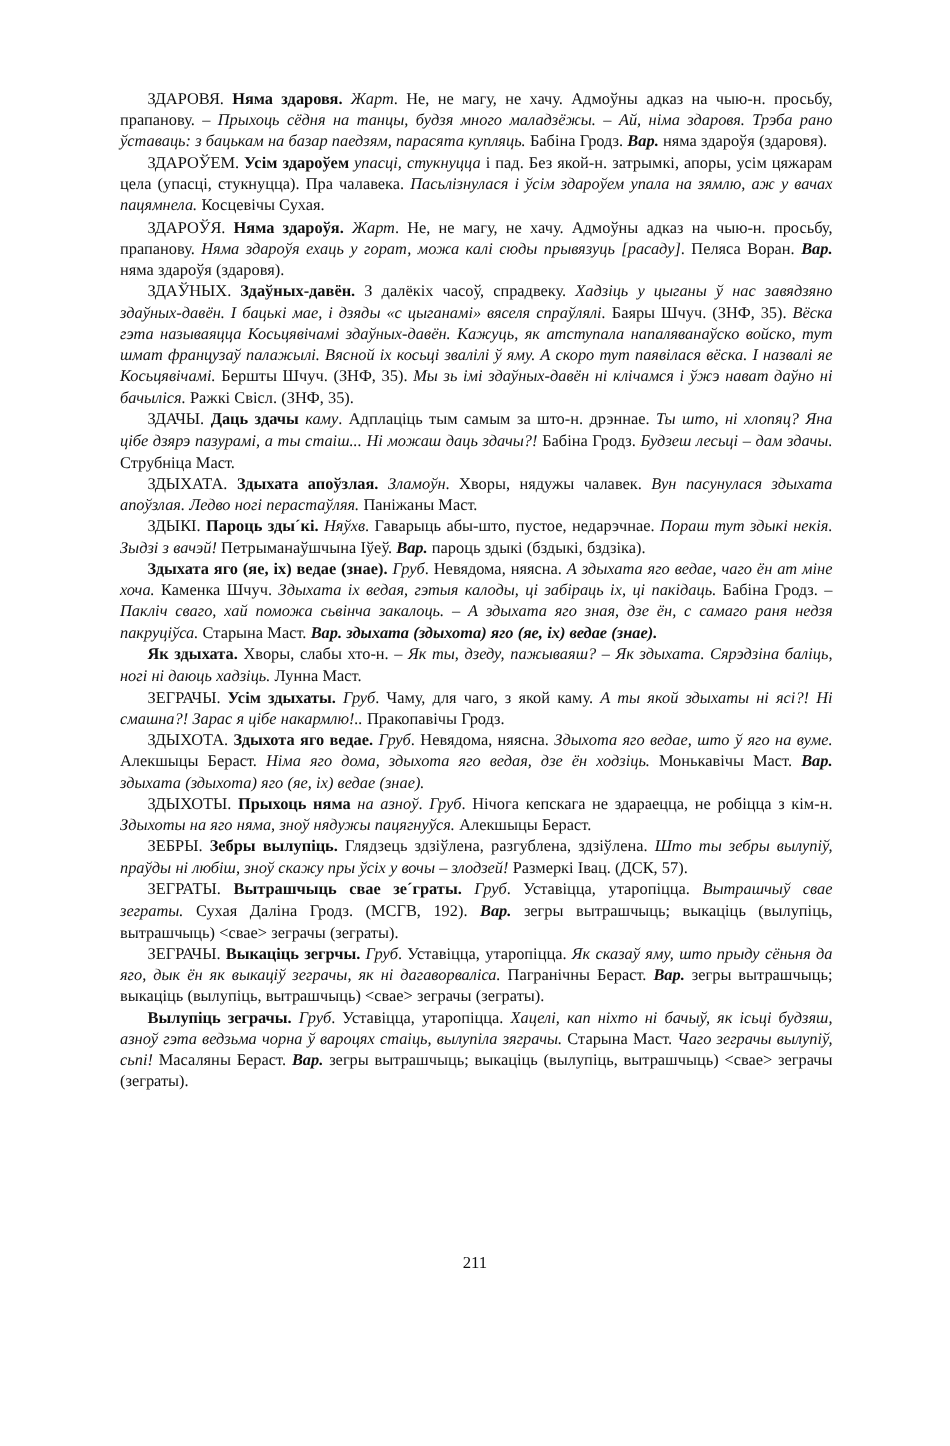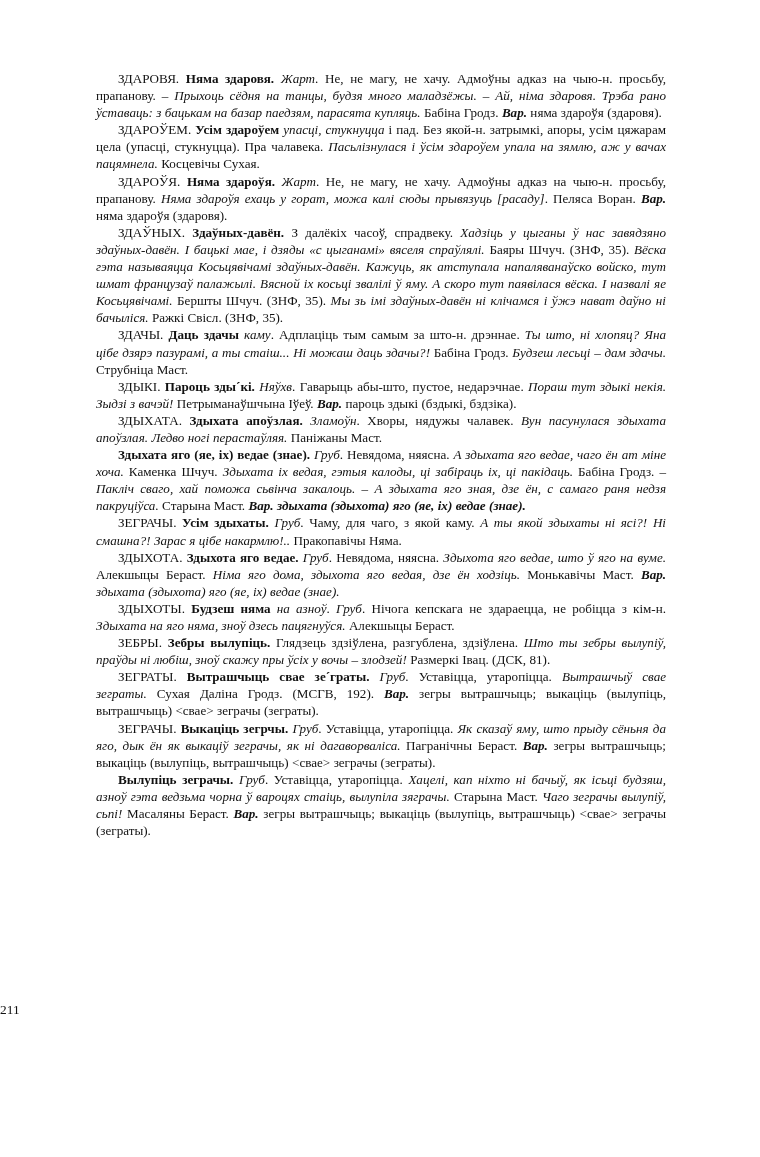--- a/index.html
+++ b/index.html
@@ -40,44 +40,45 @@
   }
   .hw { font-weight: normal; }
   .ph { font-weight: bold; }
   .it { font-style: italic; }
   .bi { font-weight: bold; font-style: italic; }
   .pagenum {
     position: absolute;
     left: 0;
     right: 0;
     top: 1002px;
-    text-align: left;
+    text-align: center;
     font-size: 13.4px;
     line-height: 16px;
     font-family: "Liberation Serif", "DejaVu Serif", serif;
   }
 </style>
 </head>
 <body>
 
 <div class="page">
 
   <div class="content" id="entries-root">
       <p class="entry"><span class="hw">ЗДАРОВЯ. </span><span class="ph">Няма здаровя. </span><span class="it">Жарт</span><span class="hw">. Не, не магу, не хачу. Адмоўны адказ на чыю-н. просьбу, прапанову. – </span><span class="it">Прыхоць сёдня на танцы, будзя много маладзёжы. – Ай, німа здаровя. Трэба рано ўставаць: з бацькам на базар паедзям, парасята купляць.</span><span class="hw"> Бабіна Гродз. </span><span class="bi">Вар.</span><span class="hw"> няма здароўя (здаровя).</span></p>
       <p class="entry"><span class="hw">ЗДАРОЎЕМ. </span><span class="ph">Усім здароўем </span><span class="it">упасці, стукнуцца</span><span class="hw"> і пад. Без якой-н. затрымкі, апоры, усім цяжарам цела (упасці, стукнуцца). Пра чалавека. </span><span class="it">Пасьлізнулася і ўсім здароўем упала на зямлю, аж у вачах пацямнела.</span><span class="hw"> Косцевічы Сухая.</span></p>
       <p class="entry"><span class="hw">ЗДАРОЎЯ. </span><span class="ph">Няма здароўя. </span><span class="it">Жарт</span><span class="hw">. Не, не магу, не хачу. Адмоўны адказ на чыю-н. просьбу, прапанову. </span><span class="it">Няма здароўя ехаць у горат, можа калі сюды прывязуць [расаду]</span><span class="hw">. Пеляса Воран. </span><span class="bi">Вар.</span><span class="hw"> няма здароўя (здаровя).</span></p>
       <p class="entry"><span class="hw">ЗДАЎНЫХ. </span><span class="ph">Здаўных-давён. </span><span class="hw">З далёкіх часоў, спрадвеку. </span><span class="it">Хадзіць у цыганы ў нас завядзяно здаўных-давён. І бацькі мае, і дзяды «с цыганамі» вяселя спраўлялі.</span><span class="hw"> Баяры Шчуч. (ЗНФ, 35). </span><span class="it">Вёска гэта называяцца Косьцявічамі здаўных-давён. Кажуць, як атступала напаляванаўско войско, тут шмат французаў палажылі. Вясной іх косьці звалілі ў яму. А скоро тут паявілася вёска. І назвалі яе Косьцявічамі.</span><span class="hw"> Бершты Шчуч. (ЗНФ, 35). </span><span class="it">Мы зь імі здаўных-давён ні клічамся і ўжэ нават даўно ні бачыліся.</span><span class="hw"> Ражкі Свісл. (ЗНФ, 35).</span></p>
       <p class="entry"><span class="hw">ЗДАЧЫ. </span><span class="ph">Даць здачы </span><span class="it">каму</span><span class="hw">. Адплаціць тым самым за што-н. дрэннае. </span><span class="it">Ты што, ні хлопяц? Яна цібе дзярэ пазурамі, а ты стаіш... Ні можаш даць здачы?!</span><span class="hw">  Бабіна Гродз. </span><span class="it">Будзеш лесьці – дам здачы.</span><span class="hw"> Струбніца Маст.</span></p>
+      <p class="entry"><span class="hw">ЗДЫХАТА. </span><span class="ph">Здыхата апоўзлая. </span><span class="it">Зламоўн</span><span class="hw">. Хворы, нядужы чалавек. </span><span class="it">Вун пасунулася здыхата апоўзлая. Ледво ногі перастаўляя.</span><span class="hw"> Паніжаны Маст.</span></p>
       <p class="entry"><span class="hw">ЗДЫКІ. </span><span class="ph">Пароць зды´кі. </span><span class="it">Няўхв</span><span class="hw">. Гаварыць абы-што, пустое, недарэчнае. </span><span class="it">Пораш тут здыкі некія. Зыдзі з вачэй!</span><span class="hw"> Петрыманаўшчына Іўеў. </span><span class="bi">Вар.</span><span class="hw"> пароць здыкі (бздыкі, бздзіка).</span></p>
-      <p class="entry"><span class="hw">ЗДЫХАТА. </span><span class="ph">Здыхата апоўзлая. </span><span class="it">Зламоўн</span><span class="hw">. Хворы, нядужы чалавек. </span><span class="it">Вун пасунулася здыхата апоўзлая. Ледво ногі перастаўляя.</span><span class="hw"> Паніжаны Маст.</span></p>
       <p class="entry"><span class="ph">Здыхата яго (яе, іх) ведае (знае). </span><span class="it">Груб</span><span class="hw">. Невядома, няясна. </span><span class="it">А здыхата яго ведае, чаго ён ат міне хоча.</span><span class="hw"> Каменка Шчуч. </span><span class="it">Здыхата іх ведая, гэтыя калоды, ці забіраць іх, ці пакідаць.</span><span class="hw"> Бабіна Гродз. – </span><span class="it">Пакліч сваго, хай поможа сьвінча закалоць. – А здыхата яго зная, дзе ён, с самаго раня недзя пакруціўса.</span><span class="hw"> Старына Маст. </span><span class="bi">Вар.</span><span class="bi"> здыхата (здыхота) яго (яе, іх) ведае (знае).</span></p>
-      <p class="entry"><span class="hw">ЗЕГРАЧЫ. </span><span class="ph">Усім здыхаты. </span><span class="it">Груб</span><span class="hw">. Чаму, для чаго, з якой каму. </span><span class="it">А ты якой здыхаты ні ясі?! Ні смашна?! Зарас я цібе накармлю!..</span><span class="hw"> Пракопавічы Няма.</span></p>
+      <p class="entry"><span class="ph">Як здыхата. </span><span class="hw">Хворы, слабы хто-н. – </span><span class="it">Як ты, дзеду, пажываяш? – Як здыхата. Сярэдзіна баліць, ногі ні даюць хадзіць.</span><span class="hw"> Лунна Маст.</span></p>
+      <p class="entry"><span class="hw">ЗЕГРАЧЫ. </span><span class="ph">Усім здыхаты. </span><span class="it">Груб</span><span class="hw">. Чаму, для чаго, з якой каму. </span><span class="it">А ты якой здыхаты ні ясі?! Ні смашна?! Зарас я цібе накармлю!..</span><span class="hw"> Пракопавічы Гродз.</span></p>
       <p class="entry"><span class="hw">ЗДЫХОТА. </span><span class="ph"> Здыхота яго ведае. </span><span class="it">Груб</span><span class="hw">. Невядома, няясна. </span><span class="it">Здыхота яго ведае, што ў яго на вуме.</span><span class="hw"> Алекшыцы Бераст. </span><span class="it">Німа яго дома, здыхота яго ведая, дзе ён ходзіць.</span><span class="hw"> Монькавічы Маст. </span><span class="bi">Вар.</span><span class="it"> здыхата (здыхота) яго (яе, іх) ведае (знае).</span></p>
-      <p class="entry"><span class="hw">ЗДЫХОТЫ. </span><span class="ph">Будзеш няма </span><span class="it">на азноў</span><span class="hw">. </span><span class="it">Груб</span><span class="hw">. Нічога кепскага не здараецца, не робіцца з кім-н. </span><span class="it">Здыхата на яго няма, зноў дзесь пацягнуўся.</span><span class="hw"> Алекшыцы Бераст.</span></p>
-      <p class="entry"><span class="hw">ЗЕБРЫ. </span><span class="ph">Зебры вылупіць. </span><span class="hw">Глядзець здзіўлена, разгублена, здзіўлена. </span><span class="it">Што ты зебры вылупіў, праўды ні любіш, зноў скажу пры ўсіх у вочы – злодзей!</span><span class="hw"> Размеркі Івац. (ДСК, 81).</span></p>
+      <p class="entry"><span class="hw">ЗДЫХОТЫ. </span><span class="ph">Прыхоць няма </span><span class="it">на азноў</span><span class="hw">. </span><span class="it">Груб</span><span class="hw">. Нічога кепскага не здараецца, не робіцца з кім-н. </span><span class="it">Здыхоты на яго няма, зноў нядужы пацягнуўся.</span><span class="hw"> Алекшыцы Бераст.</span></p>
+      <p class="entry"><span class="hw">ЗЕБРЫ. </span><span class="ph">Зебры вылупіць. </span><span class="hw">Глядзець здзіўлена, разгублена, здзіўлена. </span><span class="it">Што ты зебры вылупіў, праўды ні любіш, зноў скажу пры ўсіх у вочы – злодзей!</span><span class="hw"> Размеркі Івац. (ДСК, 57).</span></p>
       <p class="entry"><span class="hw">ЗЕГРАТЫ. </span><span class="ph">Вытрашчыць свае зе´граты. </span><span class="it">Груб</span><span class="hw">. Уставіцца, утаропіцца. </span><span class="it">Вытрашчыў свае зеграты.</span><span class="hw"> Сухая Даліна Гродз. (МСГВ, 192). </span><span class="bi">Вар.</span><span class="hw"> зегры вытрашчыць; выкаціць (вылупіць, вытрашчыць) &lt;свае&gt; зеграчы (зеграты).</span></p>
       <p class="entry"><span class="hw">ЗЕГРАЧЫ. </span><span class="ph">Выкаціць зегрчы. </span><span class="it">Груб</span><span class="hw">. Уставіцца, утаропіцца. </span><span class="it">Як сказаў яму, што прыду сёньня да яго, дык ён як выкаціў зеграчы, як  ні дагаворваліса.</span><span class="hw"> Пагранічны Бераст. </span><span class="bi">Вар.</span><span class="hw"> зегры вытрашчыць; выкаціць (вылупіць, вытрашчыць) &lt;свае&gt; зеграчы (зеграты).</span></p>
       <p class="entry"><span class="ph">Вылупіць зеграчы. </span><span class="it">Груб</span><span class="hw">. Уставіцца, утаропіцца. </span><span class="it">Хацелі, кап ніхто ні бачыў, як ісьці будзяш, азноў гэта ведзьма чорна ў вароцях стаіць, вылупіла зяграчы.</span><span class="hw"> Старына Маст. </span><span class="it">Чаго зеграчы вылупіў, сьпі!</span><span class="hw"> Масаляны Бераст. </span><span class="bi">Вар.</span><span class="hw"> зегры вытрашчыць; выкаціць (вылупіць, вытрашчыць) &lt;свае&gt; зеграчы (зеграты).</span></p>
     </div>
 
   <div class="pagenum">211</div>
 
 </div>
 
 </body></html>

